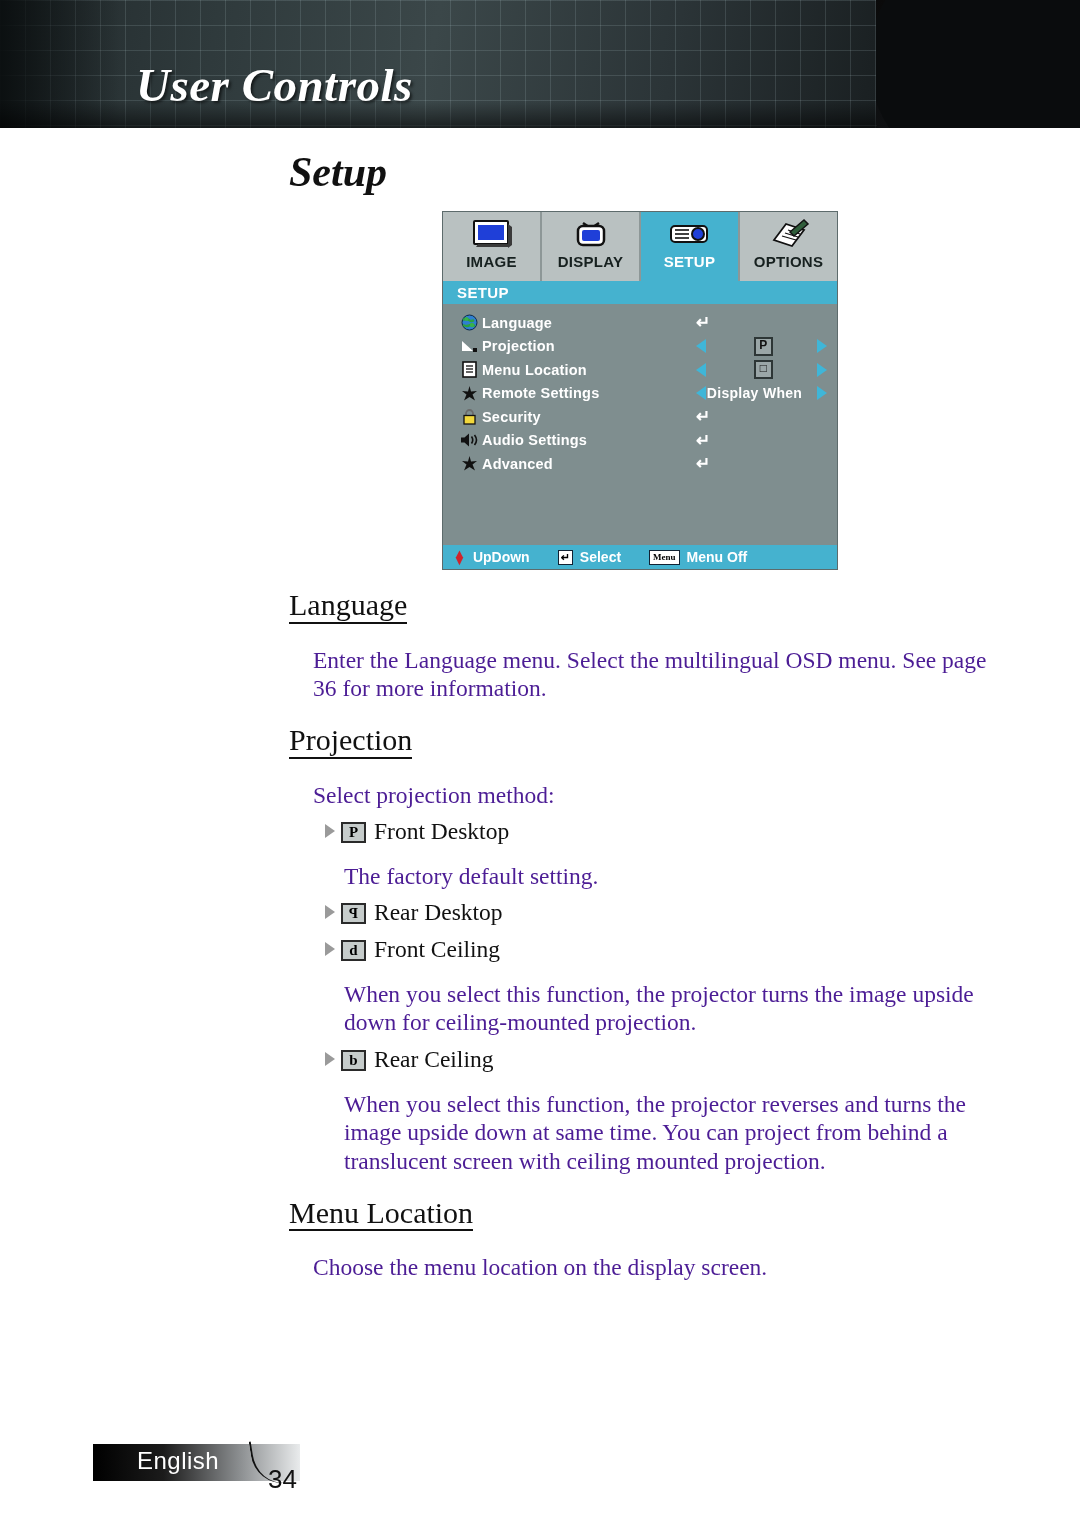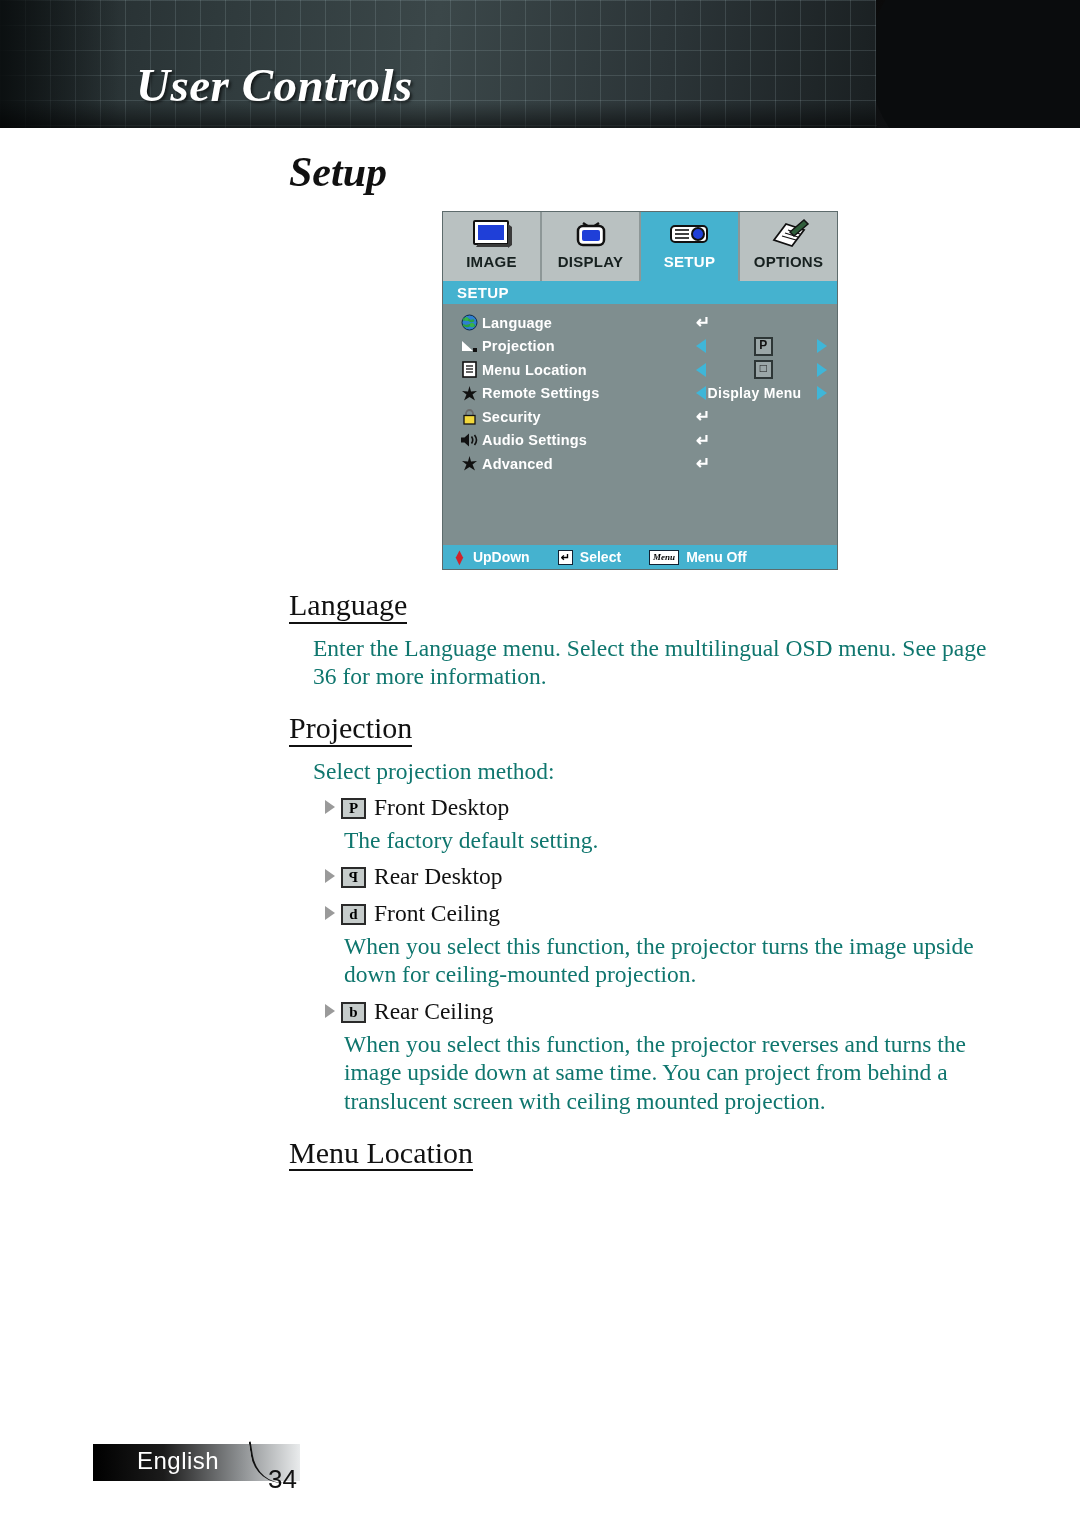--- a/index.html
+++ b/index.html
@@ -285,21 +285,20 @@
   }
   .key-menu {
     background: #ffffff;
     color: #000;
     border: 1px solid #123;
     font-size: 9px;
     line-height: 13px;
     padding: 0 3px;
     font-weight: bold;
     font-family: "Liberation Serif", serif;
-    font-style: italic;
   }
   .updown-ico { display: flex; flex-direction: column; line-height: 7px; }
   .updown-ico span { color: #d0232b; font-size: 13px; }
 
   
   .content {
     position: absolute;
     left: 0; top: 588px;
     width: 1080px;
   }
@@ -308,23 +307,23 @@
     color: #111;
     margin: 0 0 6px 289px;
     display: inline-block;
     border-bottom: 2px solid #111;
     line-height: 1.12;
     font-family: "Liberation Serif", serif;
   }
   .sec-head-wrap { padding-top: 0; }
   .para {
     font-size: 23.5px;
-    color: #0f766e;
+    color: #4c1d95;
     line-height: 1.22;
-    margin: 4px 0 0 313px;
+    margin: 16px 0 0 313px;
     max-width: 700px;
     font-family: "Liberation Serif", serif;
   }
   .para.sub { margin-left: 344px; max-width: 672px; }
   .bullet {
     display: flex;
     align-items: baseline;
     margin-left: 325px;
     font-size: 23.5px;
     color: #111;
@@ -527,21 +526,21 @@
 
     <div class="osd-row">
       <div class="row-icon">
         <svg width="17" height="17" viewBox="0 0 17 17">
           <path d="M8.5 1 L10 6.5 L16 6 L11.5 9.5 L14 15.5 L8.5 12 L3 15.5 L5.5 9.5 L1 6 L7 6.5 Z" fill="#111"></path>
         </svg>
       </div>
       <div class="row-label">Remote Settings</div>
       <div class="row-ctrl">
         <span class="arrow-l"></span>
-        <span class="ctrl-val wide">Display Menu</span>
+        <span class="ctrl-val wide">Display When</span>
         <span class="arrow-r"></span>
       </div>
     </div>
 
     <div class="osd-row">
       <div class="row-icon">
         <svg width="15" height="17" viewBox="0 0 15 17">
           <path d="M4 8 V5.5 a3.5 3.5 0 0 1 7 0 V8" stroke="#6b6b6b" stroke-width="1.8" fill="none"></path>
           <rect x="2" y="7.5" width="11" height="8.5" fill="#f2d83c" stroke="#111" stroke-width="1.3"></rect>
         </svg>
@@ -640,19 +639,20 @@
     <span class="bullet-badge">b</span>
     <span>Rear Ceiling</span>
   </div>
   <div class="para sub">When you select this function, the projector reverses and turns the image upside down at same time. You can project from behind a translucent screen with ceiling mounted projection.</div>
 
   <div class="sp-20"></div>
 
   <div class="sec-head-wrap">
     <div class="sec-head">Menu Location</div>
   </div>
+  <div class="para">Choose the menu location on the display screen.</div>
 </div>
 
 <div class="footer">
   <div class="footer-lang">English</div>
 </div>
 <div class="footer-curve"></div>
 <div class="footer-page">34</div>
 
 </body></html>

